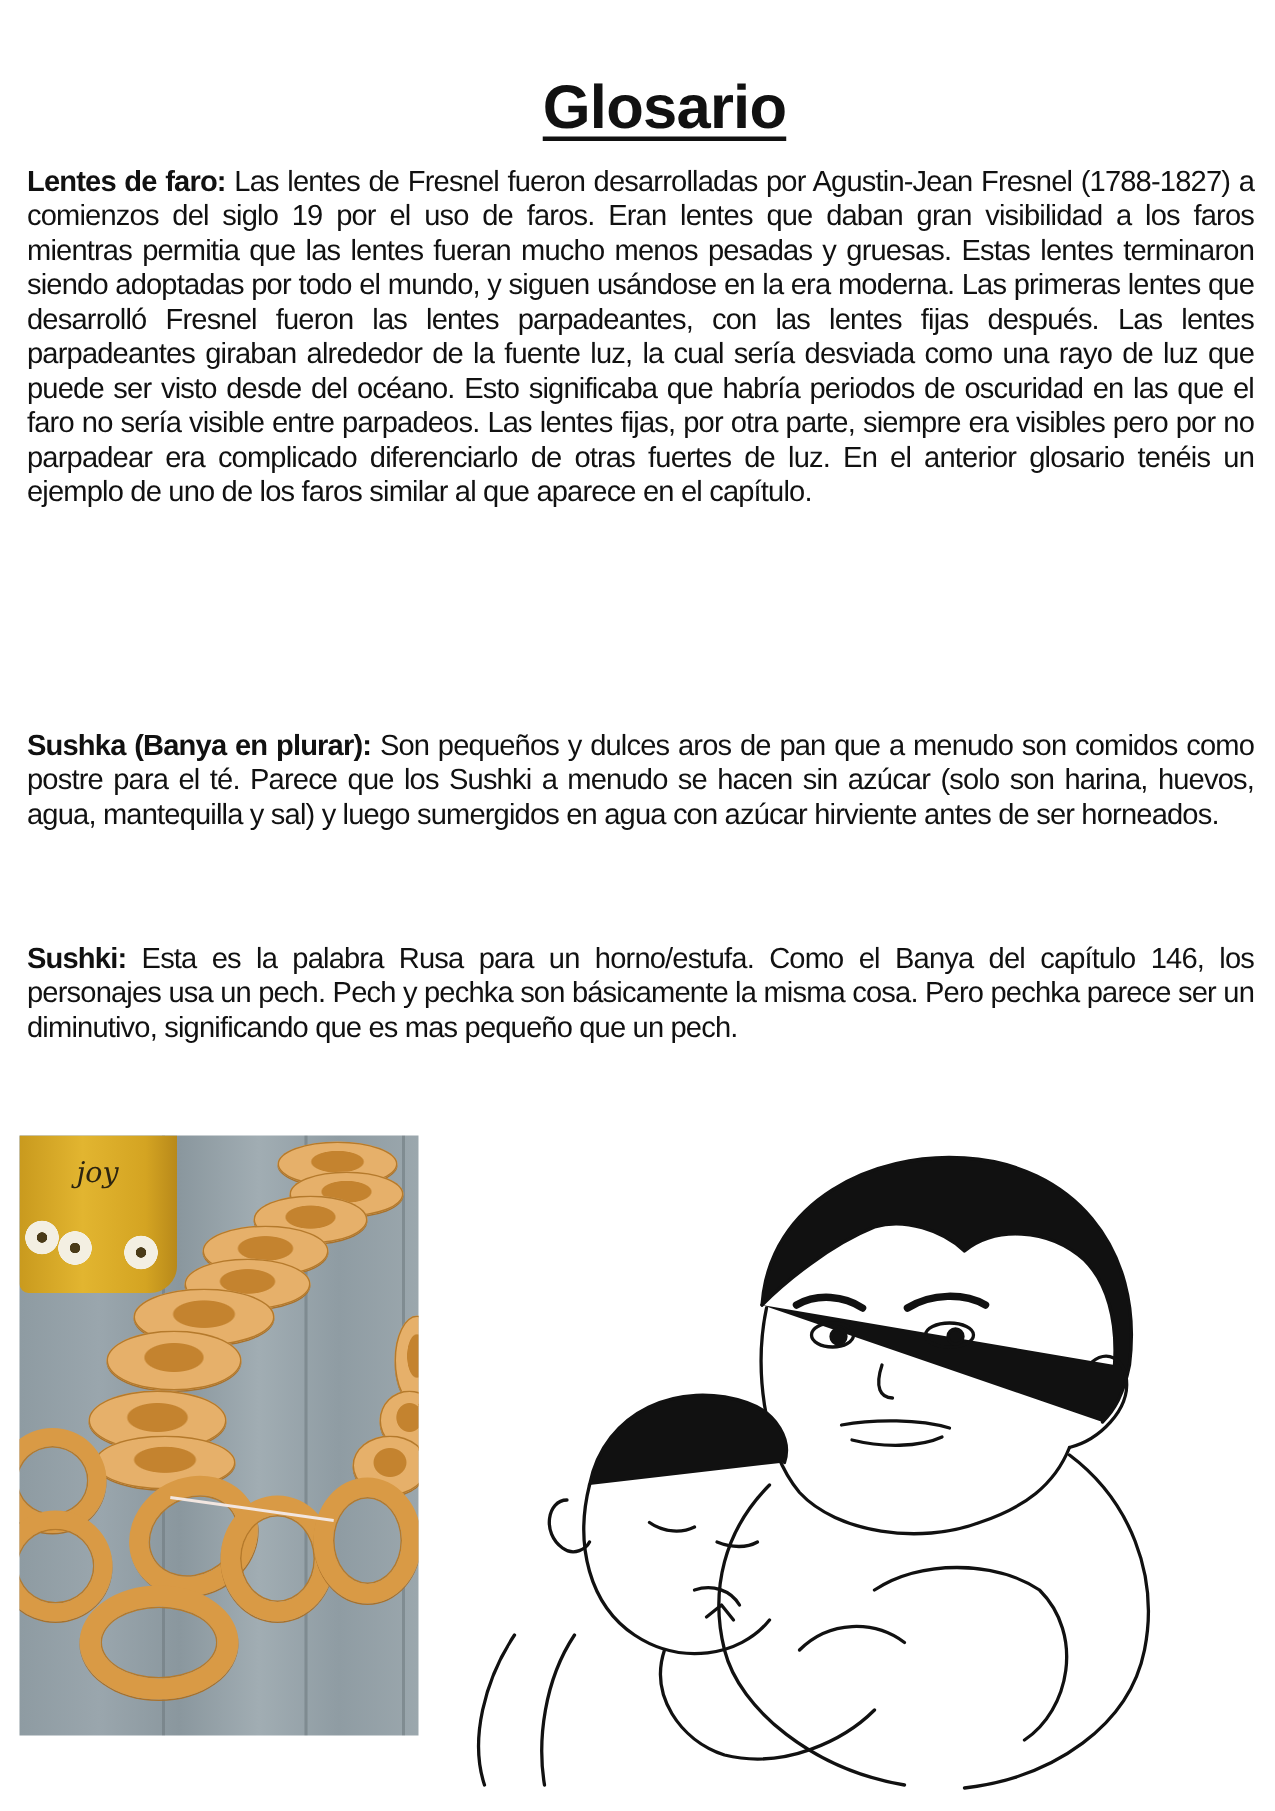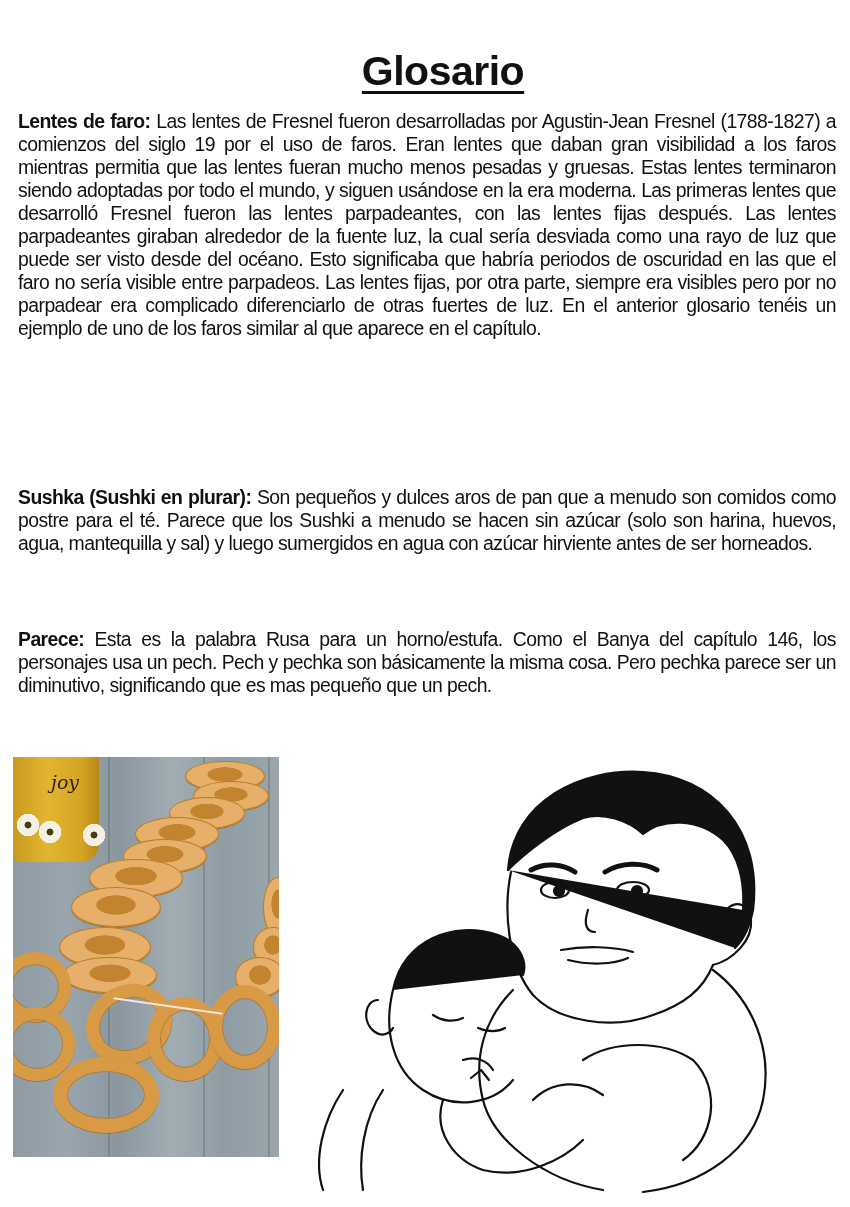--- a/index.html
+++ b/index.html
@@ -23,21 +23,21 @@
   #entry-sushka { top: 486px; }
   #entry-pechka { top: 628px; }
 
   .photo {
     position: absolute; left: 13px; top: 757px; width: 266px; height: 400px;
     background: linear-gradient(90deg, #8e9ba2 0%, #9aa6ad 20%, #8a979e 40%, #a1adb3 60%, #8f9ca3 80%, #9ba7ad 100%);
     overflow: hidden;
   }
   .photo .plank { position: absolute; top: 0; bottom: 0; width: 2px; background: #6f7b81; opacity: .6; }
   .photo .mug {
-    position: absolute; left: 0; top: 0; width: 86px; height: 105px;
+    position: absolute; left: 0; top: 0; width: 105px; height: 105px;
     background: linear-gradient(90deg,#c99a1e,#e2b530 40%,#d4a422 80%,#b8891a);
     border-radius: 0 0 18px 6px;
   }
   .photo .mug .joy {
     position: absolute; left: 38px; top: 14px; font-family: "DejaVu Serif", serif; font-size: 19px; color: #2c2410; font-style: italic;
   }
   .photo .mug .flower {
     position: absolute; width: 26px; height: 26px; border-radius: 50%;
     background: radial-gradient(circle, #4a3b18 0 18%, #f3efe2 20% 60%, transparent 62%);
   }
@@ -62,26 +62,26 @@
 <div class="title">
   <span>Glosario</span>
 </div>
 
 <div class="entry" id="entry-lentes">
   <span class="term">Lentes de faro:</span>
   <span>Las lentes de Fresnel fueron desarrolladas por Agustin-Jean Fresnel (1788-1827) a comienzos del siglo 19 por el uso de faros. Eran lentes que daban gran visibilidad a los faros mientras permitia que las lentes fueran mucho menos pesadas y gruesas. Estas lentes terminaron siendo adoptadas por todo el mundo, y siguen usándose en la era moderna. Las primeras lentes que desarrolló Fresnel fueron las lentes parpadeantes, con las lentes fijas después. Las lentes parpadeantes giraban alrededor de la fuente luz, la cual sería desviada como una rayo de luz que puede ser visto desde del océano. Esto significaba que habría periodos de oscuridad en las que el faro no sería visible entre parpadeos. Las lentes fijas, por otra parte, siempre era visibles pero por no parpadear era complicado diferenciarlo de otras fuertes de luz. En el anterior glosario tenéis un ejemplo de uno de los faros similar al que aparece en el capítulo.</span>
 </div>
 
 <div class="entry" id="entry-sushka">
-  <span class="term">Sushka (Sushki en plurar):</span>
+  <span class="term">Sushka (Banya en plurar):</span>
   <span>Son pequeños y dulces aros de pan que a menudo son comidos como postre para el té. Parece que los Sushki a menudo se hacen sin azúcar (solo son harina, huevos, agua, mantequilla y sal) y luego sumergidos en agua con azúcar hirviente antes de ser horneados.</span>
 </div>
 
 <div class="entry" id="entry-pechka">
-  <span class="term">Parece:</span>
+  <span class="term">Sushki:</span>
   <span>Esta es la palabra Rusa para un horno/estufa. Como  el Banya del capítulo 146, los personajes usa un pech. Pech y pechka son básicamente la misma cosa. Pero pechka parece ser un diminutivo, significando que es mas pequeño que un pech.</span>
 </div>
 
 <div class="photo">
   <div class="plank" style="left:95px"></div>
   <div class="plank" style="left:190px"></div>
   <div class="plank" style="left:255px"></div>
   <div class="mug">
     <span class="joy">joy</span>
     <div class="flower" style="left:2px;top:55px"></div>

